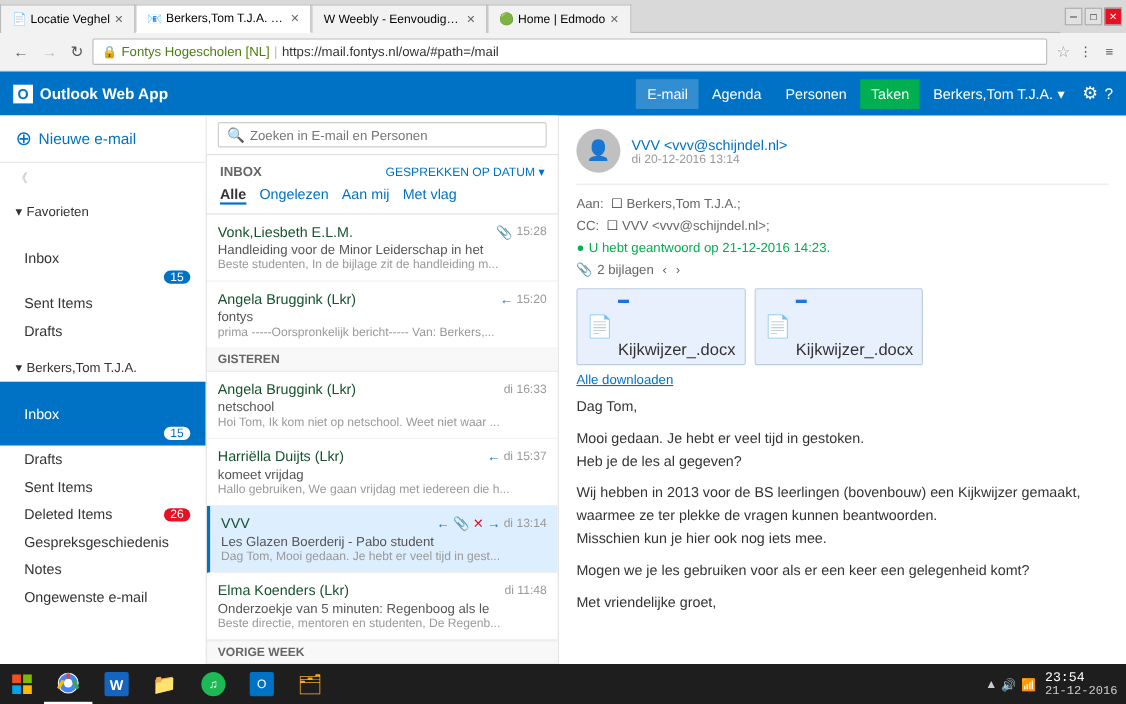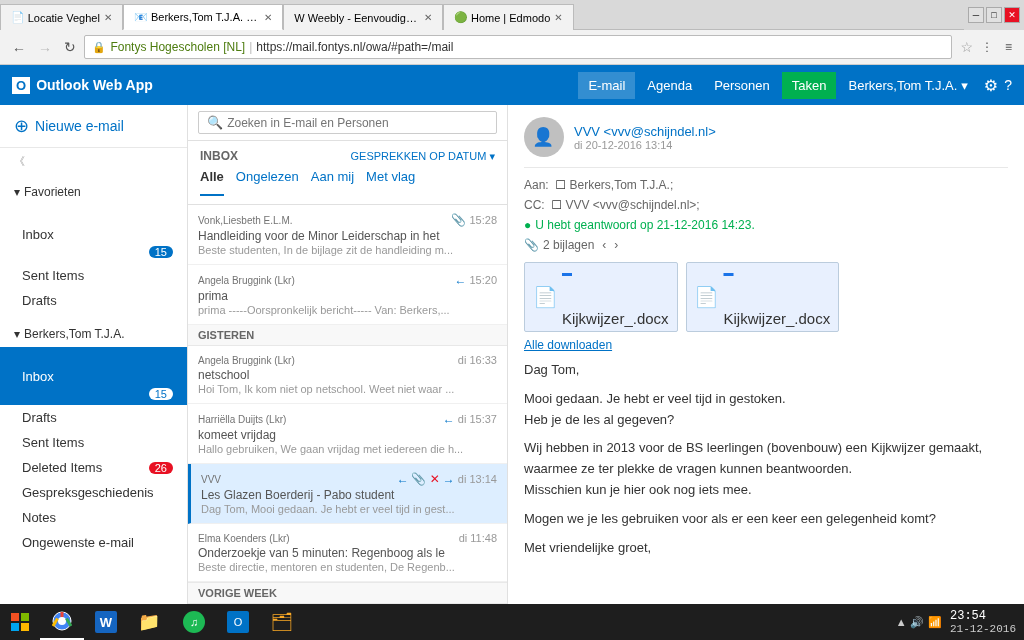--- a/index.html
+++ b/index.html
@@ -50,27 +50,27 @@
     .sidebar-item.active .badge { background: white; color: #0072c6; }
     .sidebar-item .badge-red { background: #e81123; color: white; border-radius: 10px; padding: 0 6px; font-size: 11px; min-width: 18px; text-align: center; }
 
     
     .email-list-panel { width: 320px; border-right: 1px solid #e0e0e0; display: flex; flex-direction: column; flex-shrink: 0; }
     .email-list-header { padding: 8px 12px; border-bottom: 1px solid #e0e0e0; }
     .email-list-header-top { display: flex; justify-content: space-between; align-items: center; margin-bottom: 6px; }
     .inbox-label { font-size: 12px; color: #666; text-transform: uppercase; font-weight: 600; }
     .sort-label { font-size: 11px; color: #0072c6; cursor: pointer; }
     .filter-tabs { display: flex; gap: 12px; }
-    .filter-tab { font-size: 13px; color: #0072c6; cursor: pointer; padding-bottom: 10px; }
+    .filter-tab { font-size: 13px; color: #0072c6; cursor: pointer; padding-bottom: 0; }
     .filter-tab.active { border-bottom: 2px solid #0072c6; color: #333; font-weight: 600; }
     .email-list { flex: 1; overflow-y: auto; }
     .email-item { padding: 8px 10px; border-bottom: 1px solid #f0f0f0; cursor: pointer; position: relative; }
     .email-item.selected { background: #ddeeff; border-left: 3px solid #0072c6; }
     .email-item-header { display: flex; justify-content: space-between; align-items: center; margin-bottom: 2px; }
-    .sender { font-size: 10px; color: #737373; }
+    .sender { font-size: 13px; color: #14532d; }
     .time { font-size: 11px; color: #999; }
     .subject { font-size: 12px; color: #555; margin-bottom: 1px; white-space: nowrap; overflow: hidden; text-overflow: ellipsis; }
     .preview { font-size: 11px; color: #999; white-space: nowrap; overflow: hidden; text-overflow: ellipsis; }
     .email-icons { display: flex; gap: 3px; align-items: center; }
     .date-divider { padding: 4px 10px; background: #f8f8f8; font-size: 11px; color: #666; font-weight: 600; border-bottom: 1px solid #e8e8e8; }
     .week-divider { padding: 4px 10px; background: #f8f8f8; font-size: 11px; color: #666; font-weight: 600; border-bottom: 1px solid #e8e8e8; border-top: 1px solid #e8e8e8; }
     .arrow-icon { color: #0072c6; font-size: 12px; }
     .attach-icon { color: #666; font-size: 12px; }
 
     
@@ -279,21 +279,21 @@
       </div>
 
       <div class="email-item">
         <div class="email-item-header">
           <span class="sender">Angela Bruggink (Lkr)</span>
           <div class="email-icons">
             <span class="arrow-icon">←</span>
             <span class="time">15:20</span>
           </div>
         </div>
-        <div class="subject">prima</div>
+        <div class="subject">fontys</div>
         <div class="preview">prima  -----Oorspronkelijk bericht----- Van: Berkers,...</div>
       </div>
 
       <div class="date-divider">GISTEREN</div>
 
       <div class="email-item">
         <div class="email-item-header">
           <span class="sender">Angela Bruggink (Lkr)</span>
           <span class="time">di 16:33</span>
         </div>

